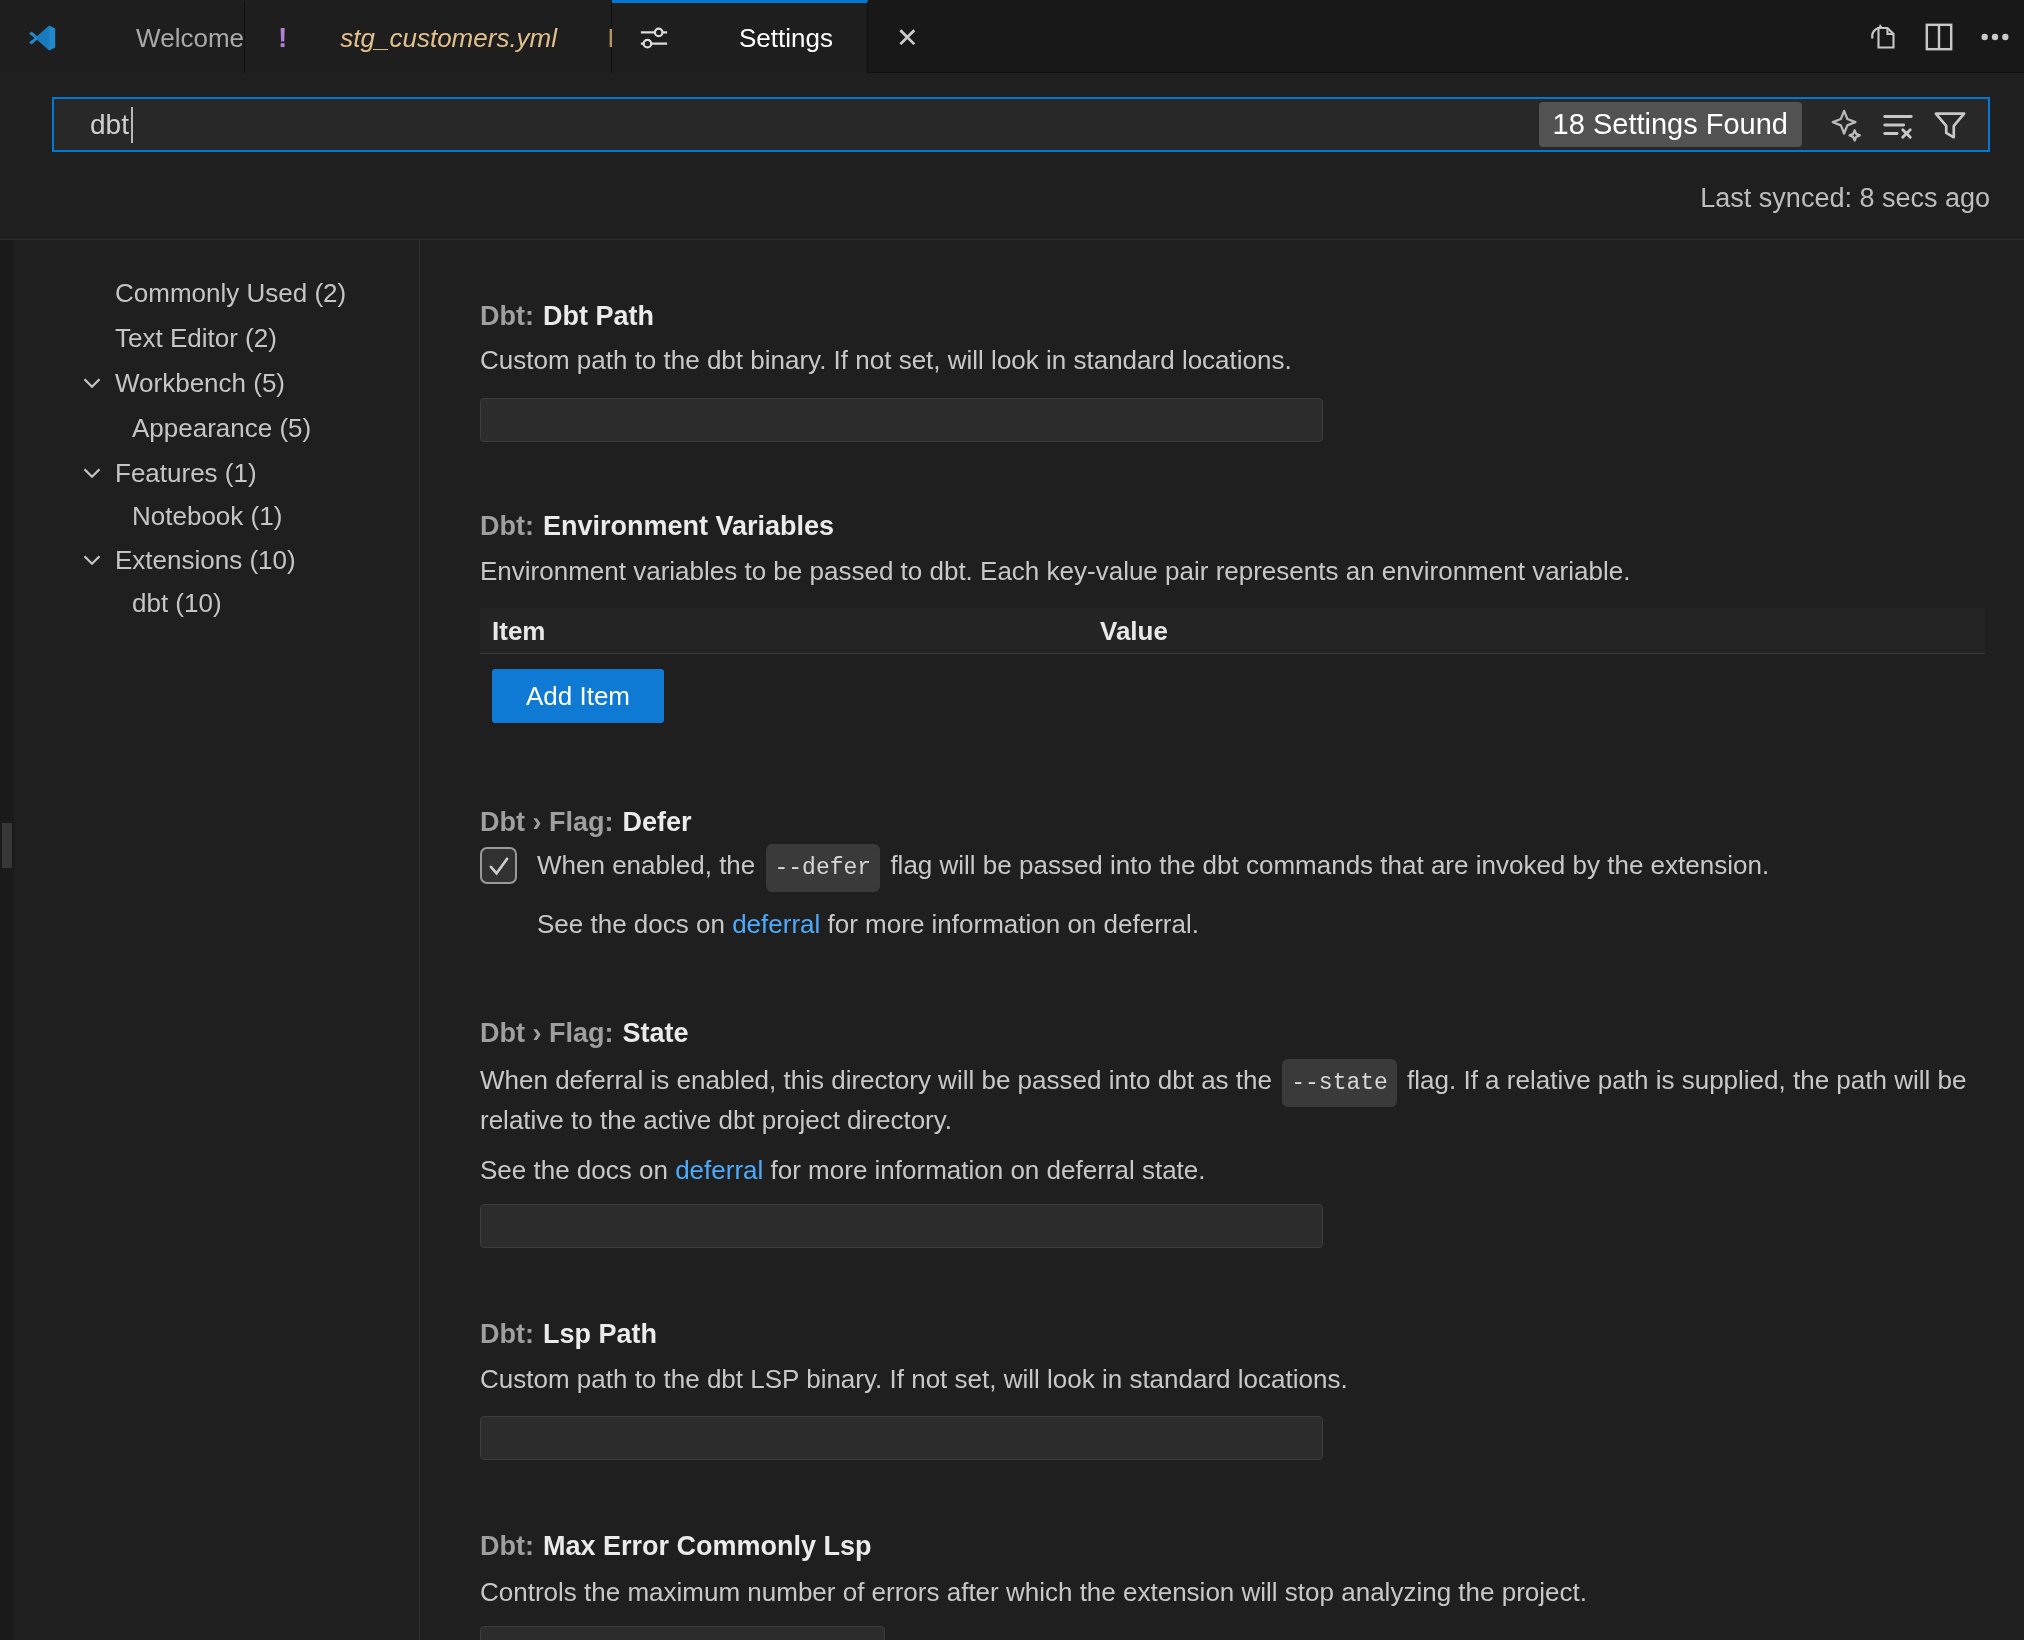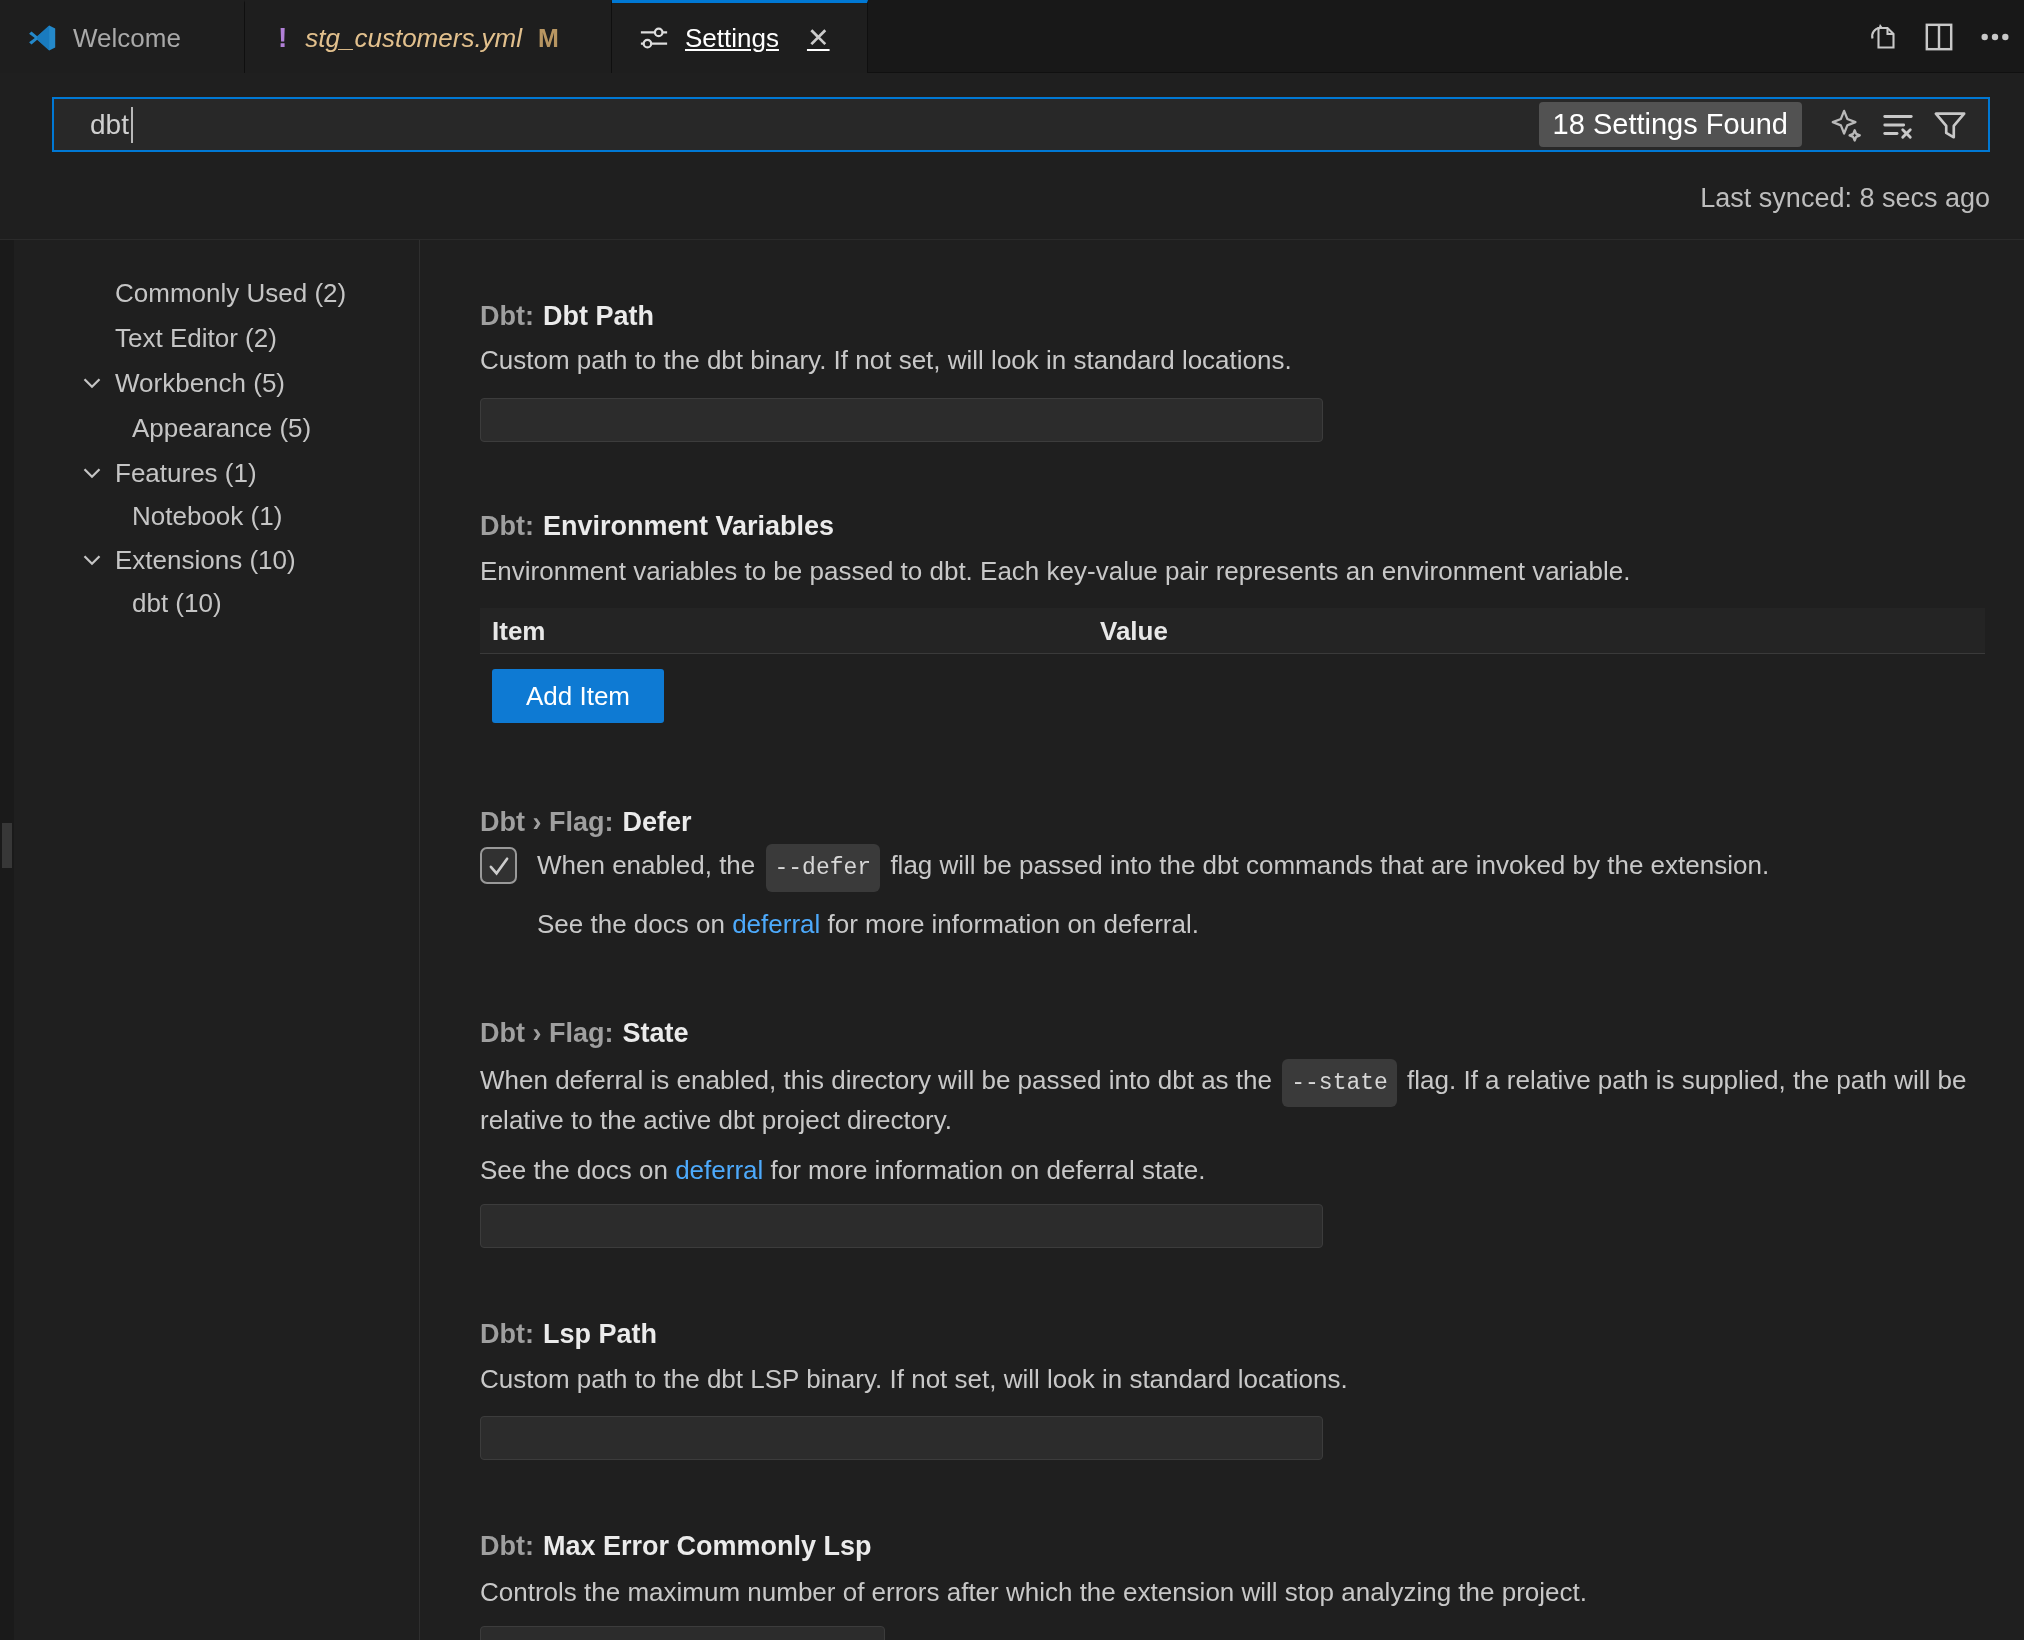--- a/index.html
+++ b/index.html
@@ -15,26 +15,26 @@
   
   .tabbar {
     position: absolute; left:0; top:0; width:2024px; height:73px;
     background:#181818; border-bottom:1px solid #101010;
     display:flex; align-items:stretch;
   }
   .tab {
     height:73px; display:flex; align-items:center;
     background:#1e1e1e; border-right:1px solid #0f0f0f;
     border-top:3px solid transparent; position:relative;
-    font-size:26px; color:#a9a9a9; cursor:default;
+    font-size:26px; color:#a9a9a9; cursor:default;gap:35px;
   }
   .tab.active { border-top:3px solid #0078d4; color:#ffffff; }
   .tab-welcome  { width:245px; padding-left:27px; }
   .tab-file     { width:367px; padding-left:33px; }
-  .tab-settings { width:256px; padding-left:27px;text-decoration:underline; }
+  .tab-settings { width:256px; padding-left:27px; }
   .tab .gap { width:16px; }
   .file-indicator { color:#b180d7; font-weight:700; font-size:28px; margin-right:18px; }
   .file-label { color:#e2c08d; font-style:italic; }
   .file-badge { color:#b89662; font-weight:700; margin-left:16px; font-size:25px; }
   .tab-close { margin-left:28px; color:#cccccc; font-size:27px; line-height:1; }
   .editor-actions {
     position:absolute; right:14px; top:0; height:73px;
     display:flex; align-items:center; gap:26px;
   }
   .editor-actions .icon { width:30px; height:30px; }

